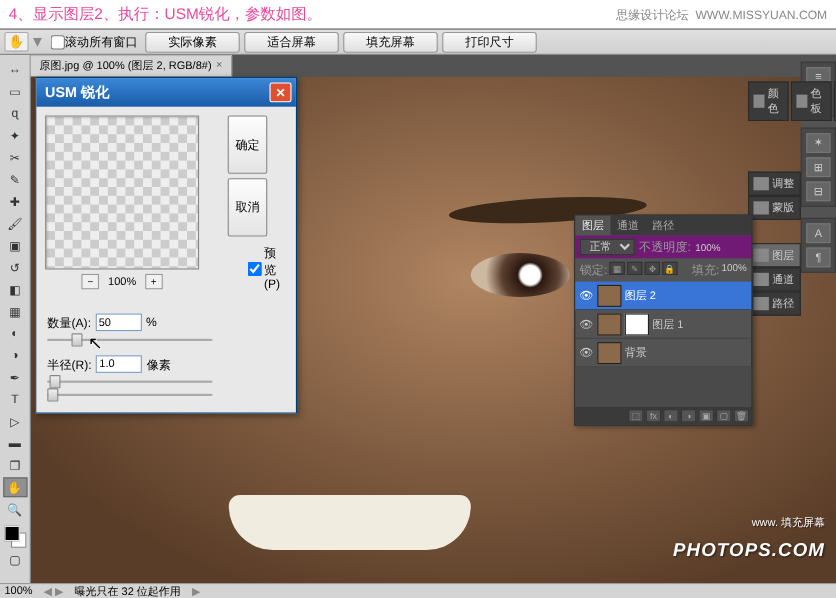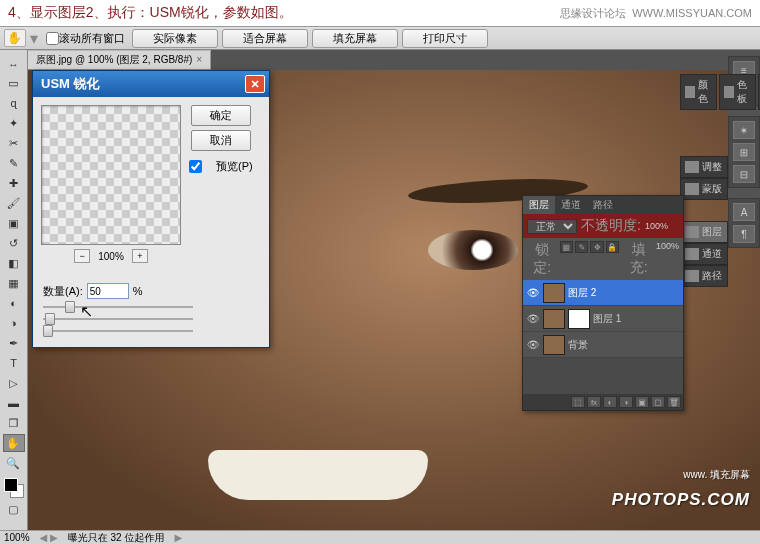--- a/index.html
+++ b/index.html
@@ -1,18 +1,18 @@
 <!DOCTYPE html>
 <html><head>
 <meta charset="utf-8">
 <style>
 * { margin: 0; padding: 0; box-sizing: border-box; font-family: "Microsoft YaHei", SimSun, sans-serif; }
 body { width: 760px; height: 544px; background: #fff; overflow: hidden; position: relative; }
 .header { display: flex; justify-content: space-between; padding: 4px 8px; align-items: center; }
-.header-text { font-size: 14px; color: #7f1d1d; }
+.header-text { font-size: 14px; color: #ec4899; }
 .header-right { font-size: 11px; color: #888; }
 .workspace { position: absolute; top: 26px; left: 0; right: 0; bottom: 0; background: #535353; }
 .options-bar { height: 24px; background: linear-gradient(#e0e0e0,#d0d0d0); border-top: 1px solid #999; border-bottom: 1px solid #888; display: flex; align-items: center; padding: 0 4px; gap: 2px; }
 .hand-icon { width: 22px; height: 18px; background: #f0f0f0; border: 1px solid #aaa; border-radius: 2px; display: flex; align-items: center; justify-content: center; font-size: 12px; }
 .opt-chk { display: flex; align-items: center; font-size: 11px; margin: 0 4px; }
 .opt-btn { font-size: 11px; background: linear-gradient(#f8f8f8,#e0e0e0); border: 1px solid #999; border-radius: 3px; padding: 1px 20px; margin: 0 1px; }
 .toolbox { position: absolute; left: 0; top: 24px; width: 28px; bottom: 14px; background: #d4d4d4; border-right: 1px solid #888; display: flex; flex-direction: column; align-items: center; padding-top: 4px; gap: 2px; }
 .tool { width: 22px; height: 18px; display: flex; align-items: center; justify-content: center; font-size: 11px; color: #333; cursor: pointer; }
 .tool.sel { background: #909090; border: 1px solid #666; }
 .swatch { width: 20px; height: 20px; position: relative; margin-top: 4px; }
@@ -30,45 +30,45 @@
 .watermark-sm { position: absolute; right: 10px; bottom: 48px; color: #fff; font-size: 10px; text-shadow: 1px 1px 1px rgba(0,0,0,0.6); }
 .status-bar { position: absolute; bottom: 0; left: 0; right: 0; height: 14px; background: #d4d4d4; border-top: 1px solid #999; display: flex; align-items: center; font-size: 10px; padding: 0 4px; gap: 10px; }
 .dialog { position: absolute; top: 70px; left: 32px; width: 238px; background: #e8e8e8; border: 1px solid #003c74; box-shadow: 2px 2px 6px rgba(0,0,0,0.4); }
 .dlg-title { height: 26px; background: linear-gradient(#3a87d6,#1a5ca8); color: #fff; display: flex; align-items: center; justify-content: space-between; padding: 0 4px 0 8px; font-size: 13px; font-weight: bold; }
 .dlg-close { width: 20px; height: 18px; background: #e05030; border: 1px solid #fff; color: #fff; display: flex; align-items: center; justify-content: center; font-size: 11px; border-radius: 2px; }
 .dlg-body { padding: 8px; display: flex; gap: 8px; }
 .preview-box { width: 140px; height: 140px; background: repeating-conic-gradient(#ccc 0% 25%, #eee 0% 50%) 0 0/16px 16px; border: 1px solid #888; box-shadow: inset 1px 1px 2px rgba(0,0,0,0.2); }
 .zoom-row { display: flex; align-items: center; justify-content: center; gap: 8px; font-size: 10px; margin-top: 4px; }
 .zoom-btn { width: 16px; height: 14px; background: #f0f0f0; border: 1px solid #999; font-size: 9px; display: flex; align-items: center; justify-content: center; }
 .dlg-right { display: flex; flex-direction: column; gap: 4px; align-items: center; }
-.dlg-btn { width: 60px; font-size: 11px; background: linear-gradient(#fdfdfd,#e4e4e4); border: 1px solid #888; border-radius: 2px; padding: 2px 0; }
-.chk-row { display: flex; align-items: center; font-size: 11px; gap: 14px; margin-top: 4px; }
+.dlg-btn { width: 36px; font-size: 11px; background: linear-gradient(#fdfdfd,#e4e4e4); border: 1px solid #888; border-radius: 2px; padding: 18px 0; }
+.chk-row { display: flex; align-items: center; font-size: 11px; gap: 2px; margin-top: 4px; margin-left: 36px; }
 .params { padding: 4px 10px 10px; font-size: 11px; }
 .param-row { display: flex; align-items: center; gap: 4px; margin: 8px 0 2px; }
 .param-input { width: 42px; height: 16px; font-size: 10px; border: 1px solid #7a9cc6; padding: 0 2px; text-align: left; }
 .slider { position: relative; height: 12px; width: 150px; }
 .slider-track { position: absolute; top: 5px; left: 0; right: 0; height: 2px; background: #aaa; }
 .slider-thumb { position: absolute; top: 0; width: 10px; height: 12px; background: linear-gradient(#f0f0f0,#c8c8c8); border: 1px solid #888; border-radius: 1px; }
 .cursor-arrow { position: absolute; top: 302px; left: 80px; font-size: 16px; color: #000; text-shadow: 1px 1px 0 #fff; pointer-events: none; }
 .side-dock { position: absolute; right: 0; top: 24px; width: 32px; background: #535353; display: flex; flex-direction: column; gap: 10px; padding-top: 6px; }
 .dock-grp { display: flex; flex-direction: column; gap: 4px; padding: 4px 0; border: 1px solid #3a3a3a; background: #484848; }
 .dock-ico { width: 22px; height: 18px; margin: 0 auto; background: #666; border: 1px solid #777; font-size: 10px; color: #ccc; display: flex; align-items: center; justify-content: center; }
 .panel-tabs { position: absolute; right: 32px; top: 48px; width: 48px; display: flex; gap: 2px; }
 .ptab { background: #3a3a3a; color: #ccc; font-size: 10px; padding: 3px 4px; border: 1px solid #2a2a2a; display: flex; align-items: center; gap: 3px; }
 .ptab.active { background: #6a6a6a; }
 .ptab-ico { width: 14px; height: 12px; background: #888; display: inline-block; }
 .panel-tabs2 { position: absolute; right: 32px; top: 130px; width: 48px; display: flex; flex-direction: column; }
 .panel-tabs3 { position: absolute; right: 32px; top: 195px; width: 48px; display: flex; flex-direction: column; }
 .layers-panel { position: absolute; top: 195px; left: 522px; width: 162px; background: #535353; border: 1px solid #2a2a2a; box-shadow: 2px 2px 5px rgba(0,0,0,0.4); font-size: 10px; color: #ccc; }
 .lp-tabs { display: flex; background: #3a3a3a; }
 .lp-tab { padding: 2px 6px; color: #aaa; }
 .lp-tab.act { background: #535353; color: #eee; }
-.lp-opts { display: flex; align-items: center; padding: 3px 4px; gap: 4px; background: #7f1d1d; }
+.lp-opts { display: flex; align-items: center; padding: 3px 4px; gap: 4px; background: #701a75; }
 .lp-sel { background: #4c4c4c; border: 1px solid #333; font-size: 10px; padding: 0 4px; width: 50px; color: #ccc; }
-.lp-lbl { font-size: 14px; color: #999; }
+.lp-lbl { font-size: 11px; color: #999; }
 .lp-val { font-size: 9px; color: #ccc; }
 .lp-icons { display: flex; gap: 2px; padding: 3px 4px; background: #535353; text-align: center; }
 .lp-ico { width: 14px; height: 12px; background: #444; border: 1px solid #333; font-size: 8px; display: flex; align-items: center; justify-content: center; color: #999; }
 .layer-row { display: flex; align-items: center; height: 26px; border-bottom: 1px solid #444; padding: 0 3px; gap: 3px; }
 .layer-row.sel { background: #3875d7; color: #fff; }
 .eye-ico { width: 14px; height: 14px; display: flex; align-items: center; justify-content: center; font-size: 10px; }
 .lthumb { width: 22px; height: 20px; background: #8a6a4a; border: 1px solid #222; }
 .lthumb.mask { background: #fff; }
 .lp-empty { height: 36px; background: #4a4a4a; }
 .lp-foot { display: flex; justify-content: flex-end; gap: 2px; padding: 2px; background: #3a3a3a; }
@@ -235,20 +235,25 @@
   <div class="params">
     <div class="param-row">
       <span>数量(A):</span>
       <input class="param-input" value="50" style="">
       <span>%</span>
     </div>
     <div class="slider">
         <div class="slider-track"></div>
         <div class="slider-thumb" style="left:22px"></div>
       </div>
+    <div class="param-row">
+      <span>半径(R):</span>
+      <input class="param-input" value="1.0" style="">
+      <span>像素</span>
+    </div>
     <div class="slider">
         <div class="slider-track"></div>
         <div class="slider-thumb" style="left:2px"></div>
       </div>
     <div class="slider">
         <div class="slider-track"></div>
         <div class="slider-thumb" style="left:0"></div>
       </div>
   </div>
 </div>

